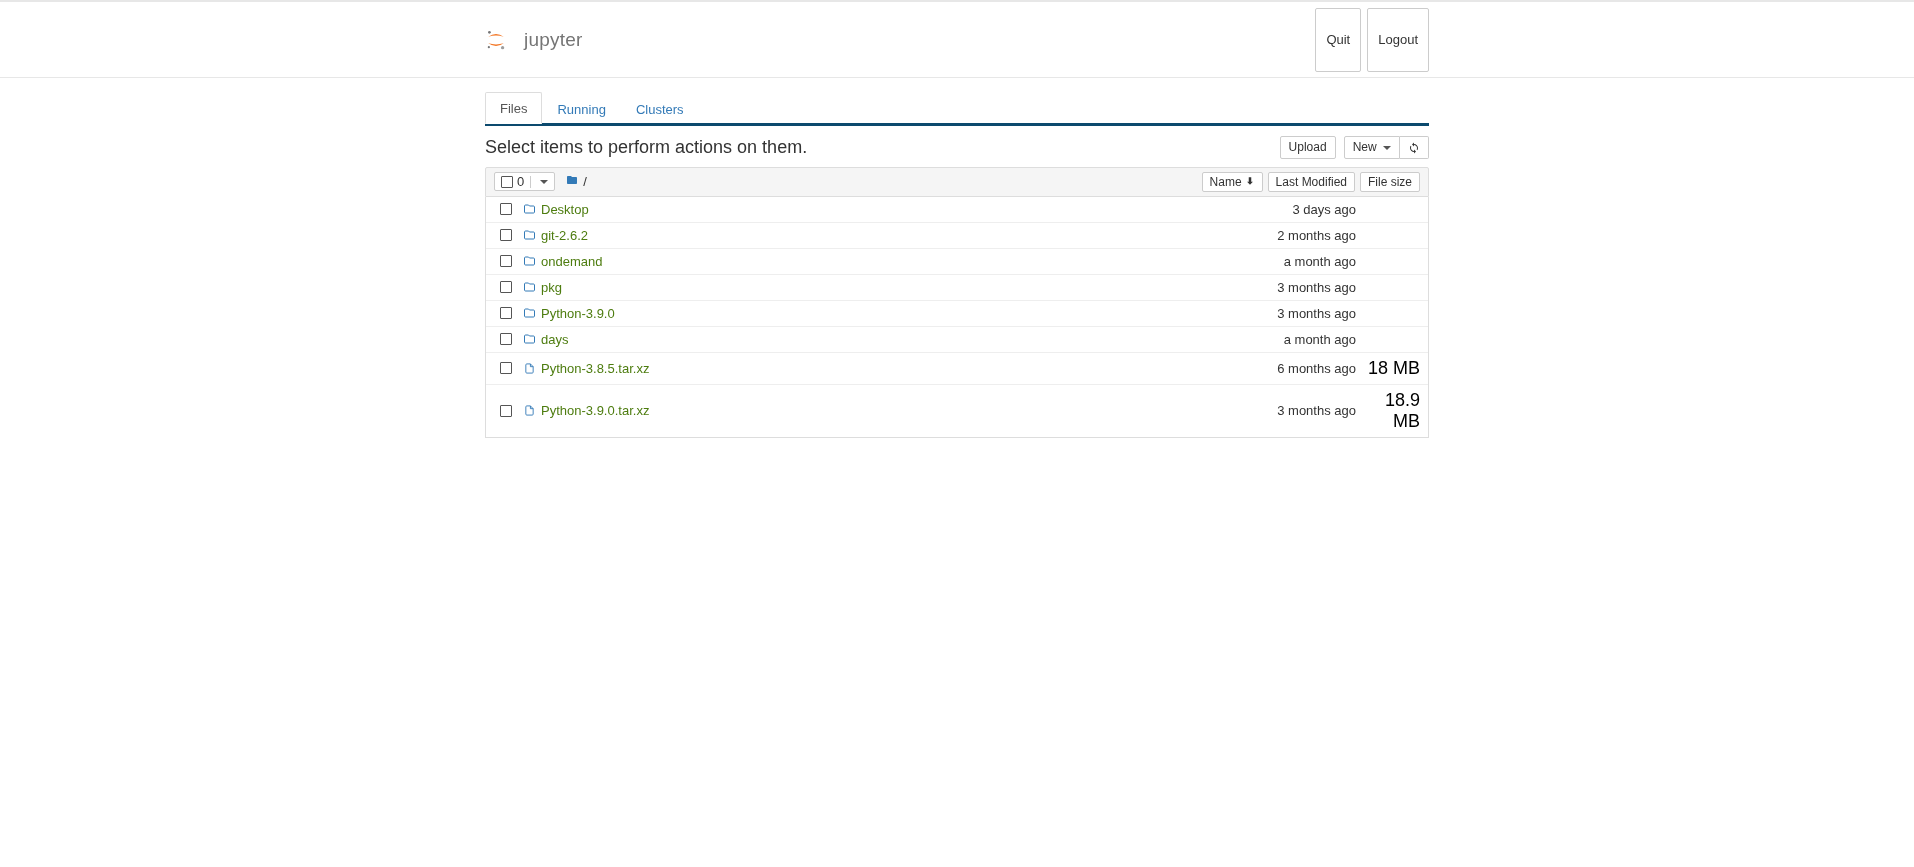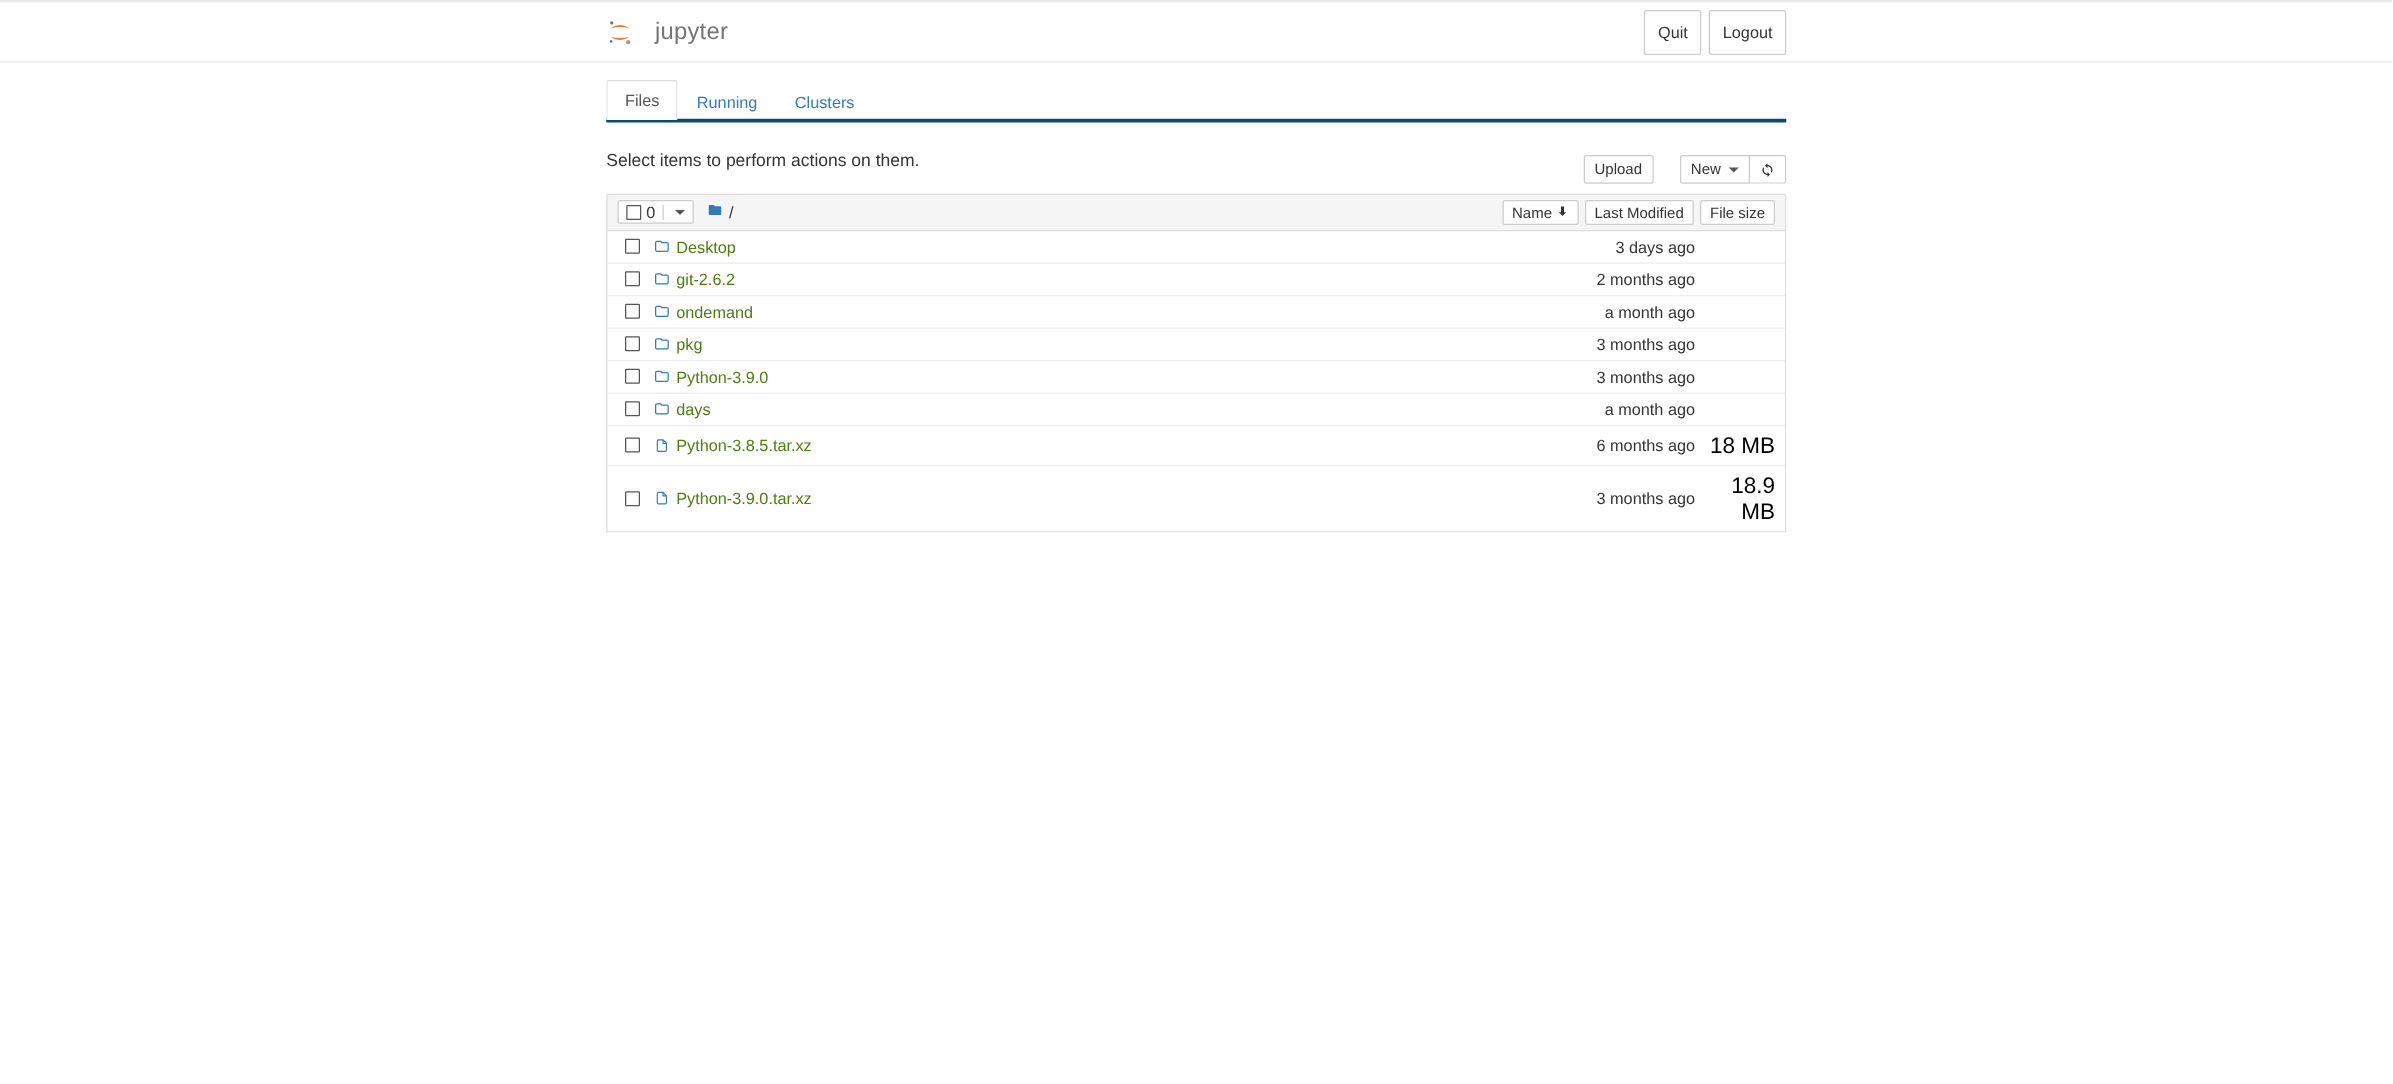--- a/index.html
+++ b/index.html
@@ -40,21 +40,21 @@
     letter-spacing: 0.2px;
   }
   .header-buttons {
     display: flex;
     gap: 6px;
   }
   .btn {
     background: #fff;
     border: 1px solid #ccc;
     border-radius: 2px;
-    padding: 8px 10px;
+    padding: 22px 10px;
     font-size: 13px;
     color: #333;
     cursor: pointer;
     line-height: 1.4;
   }
   .header-divider {
     border-bottom: 1px solid #e7e7e7;
   }
   .container {
     max-width: 944px;
@@ -83,28 +83,27 @@
     border-color: #ddd;
     border-bottom: 1px solid #fff;
   }
   .action-row {
     display: flex;
     justify-content: space-between;
     align-items: center;
     padding: 10px 0 8px;
   }
   .prompt-text {
-    font-size: 14px;
+    font-size: 18px;
     color: #333;
   }
   .action-buttons {
     display: flex;
-    gap: 21px;
-    align-items: center;
-    margin-top: 16px;
+    gap: 8px;
+    align-items: center;
   }
   .btn-sm {
     padding: 2px 8px;
     font-size: 12px;
   }
   .btn-group {
     display: flex;
   }
   .btn-group .btn { border-radius: 0; }
   .btn-group .btn:first-child { border-top-left-radius: 2px; border-bottom-left-radius: 2px; }

